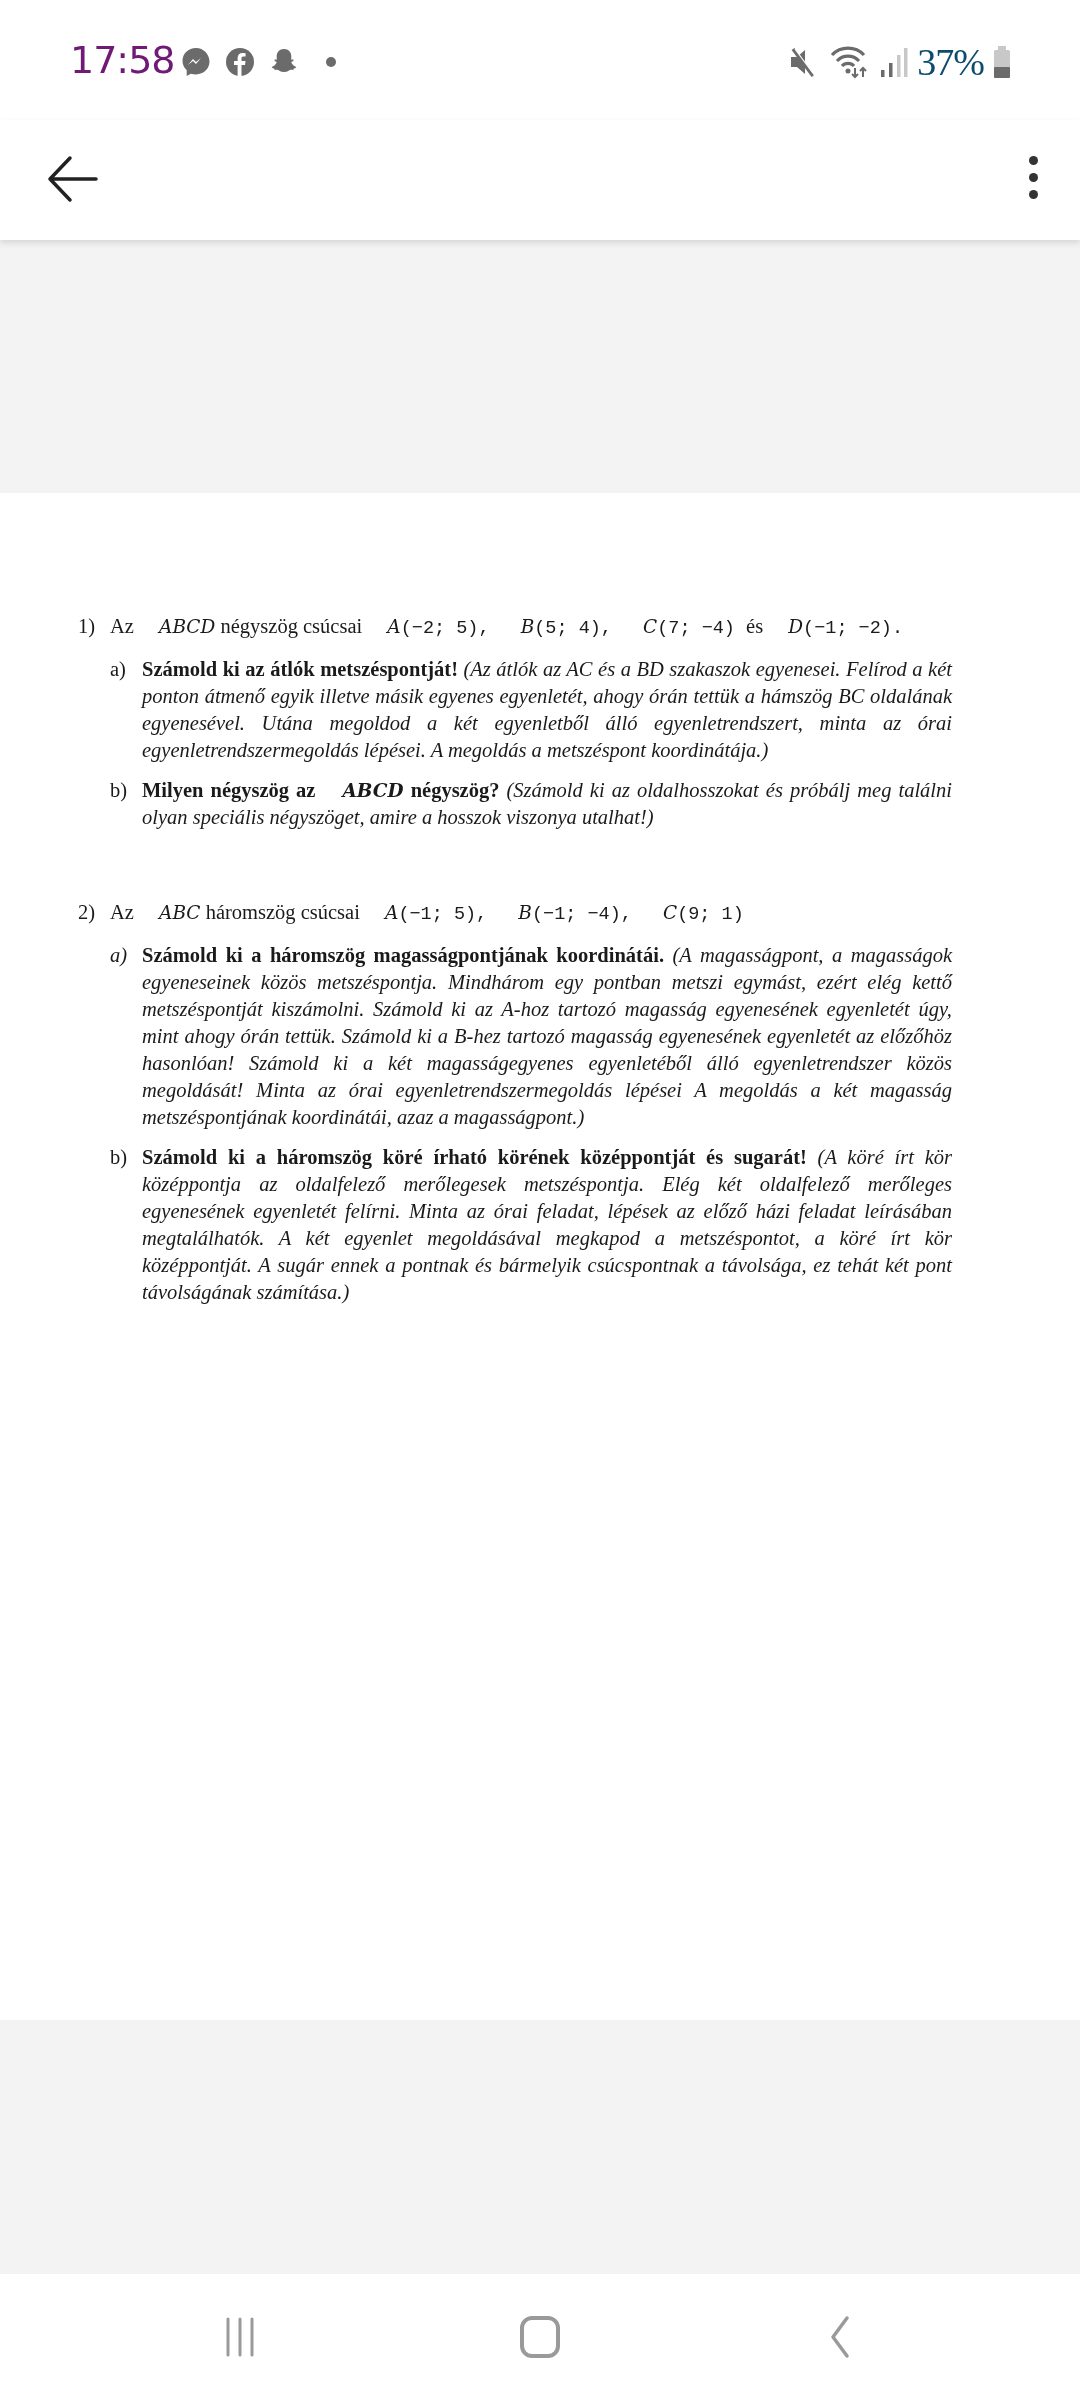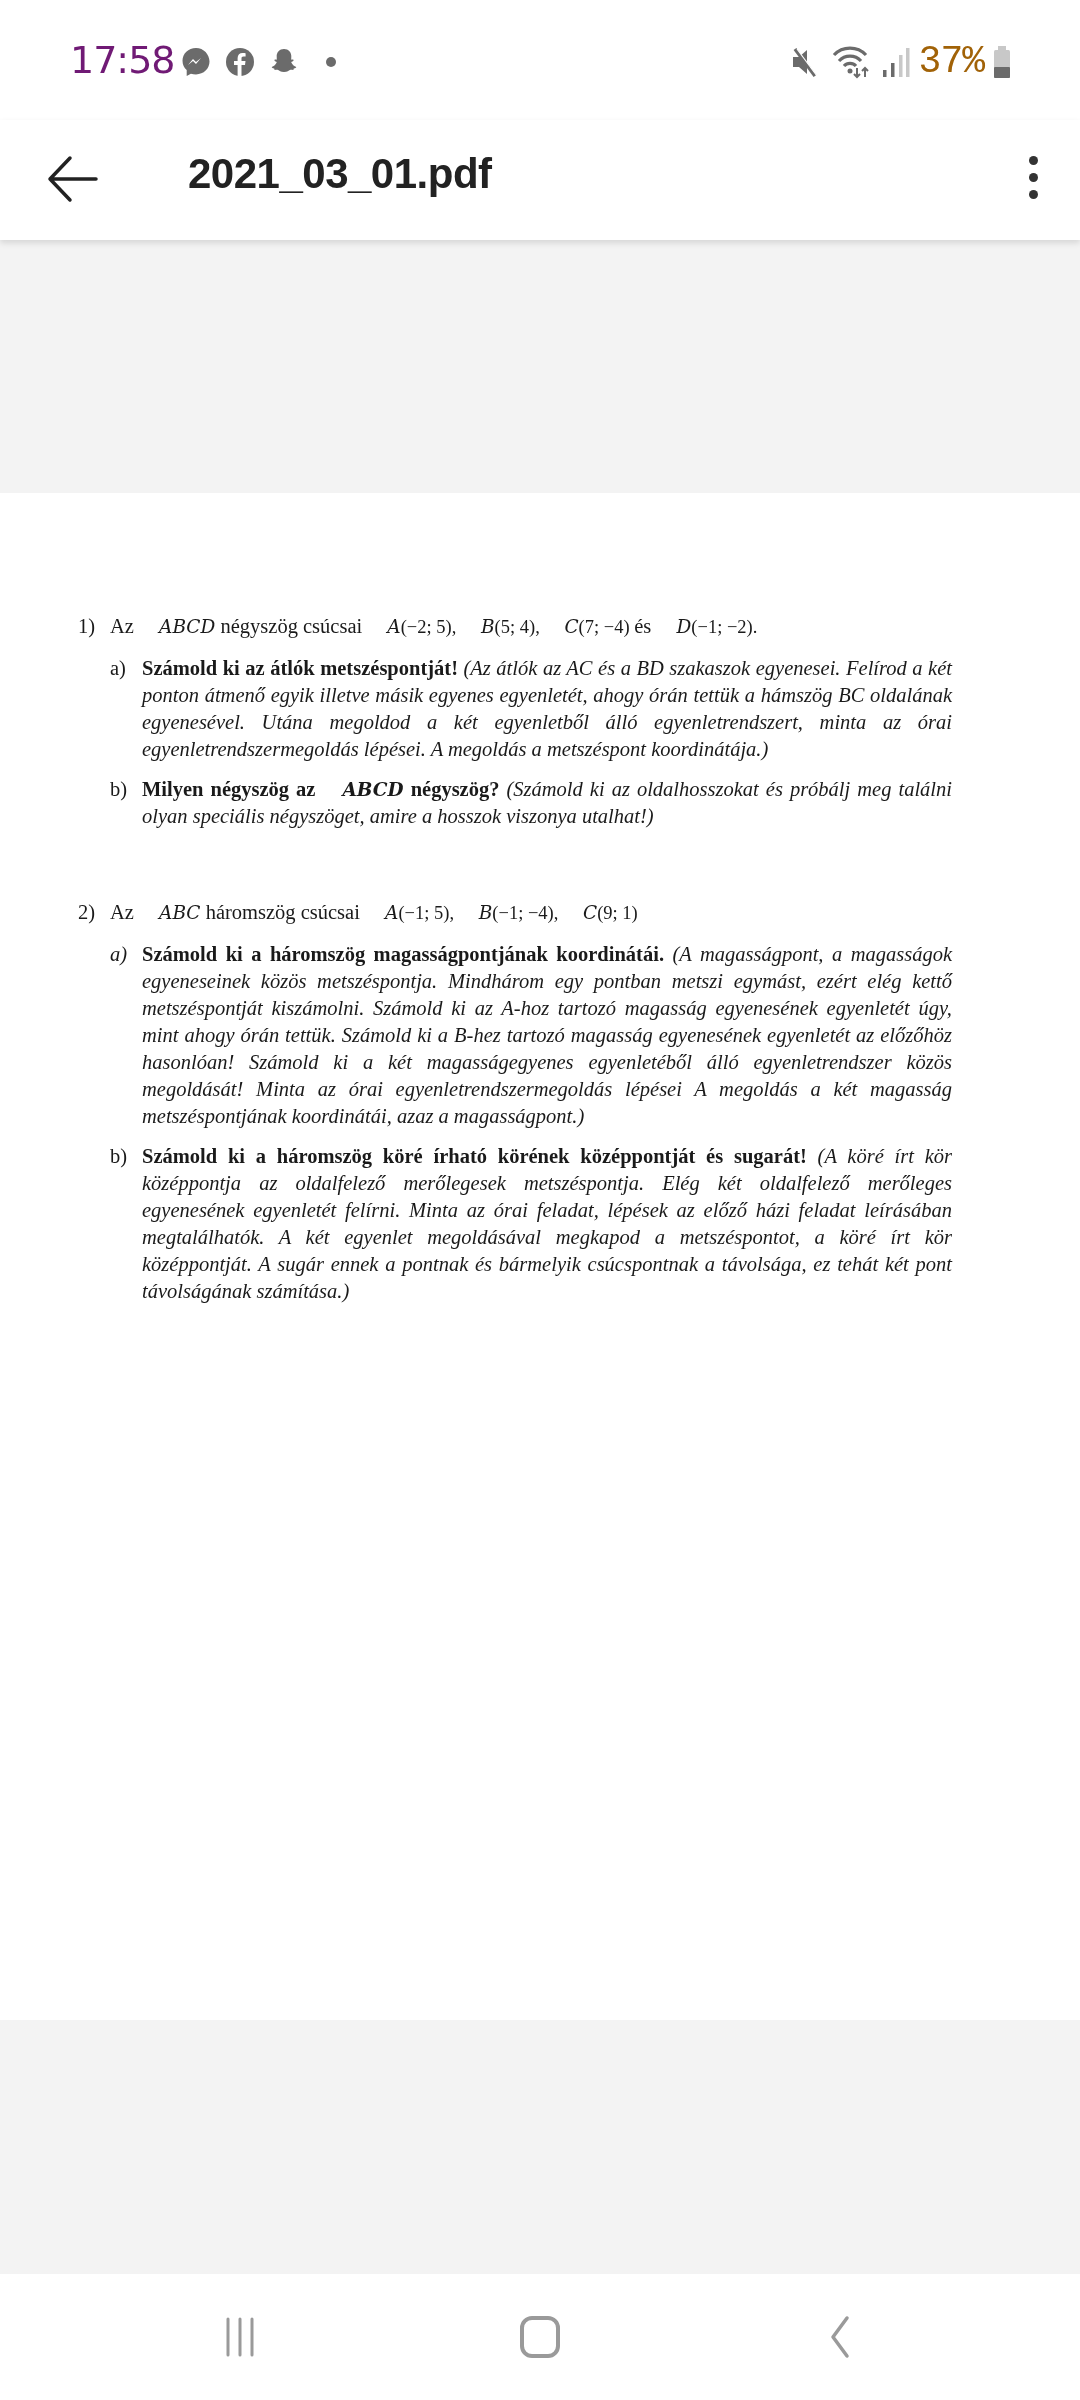--- a/index.html
+++ b/index.html
@@ -6,21 +6,21 @@
   html, body { width: 1080px; height: 2400px; overflow: hidden; background: #ffffff; }
   body { position: relative; font-family: "Liberation Sans", sans-serif; }
 
   
   .status-bar { position: absolute; left: 0; top: 0; width: 1080px; height: 120px; background: #ffffff; }
   .status-time { position: absolute; left: 70px; top: 38px; font-size: 38px; color: #701a75; font-family: "DejaVu Sans", sans-serif; letter-spacing: -1px; }
   .status-left-icons { position: absolute; left: 180px; top: 46px; display: flex; align-items: center; gap: 12px; }
   .sb-icon { width: 32px; height: 32px; display: inline-block; }
   .sb-dot { width: 10px; height: 10px; border-radius: 50%; background: #6b6b6b; margin-left: 14px; }
   .status-right { position: absolute; right: 68px; top: 40px; display: flex; align-items: center; gap: 8px; }
-  .battery-text { font-size: 38px; color: #a16207; font-family: Liberation Mono, monospace; letter-spacing: -1px; text-align: center; }
+  .battery-text { font-size: 38px; color: #0c4a6e; font-family: Liberation Serif, serif; letter-spacing: -1px; text-align: center; }
 
   
   .toolbar { position: absolute; left: 0; top: 120px; width: 1080px; height: 120px; background: #ffffff; box-shadow: 0 3px 6px rgba(0,0,0,0.12); z-index: 2; }
   .back-button { position: absolute; left: 40px; top: 26px; width: 66px; height: 66px; display: flex; align-items: center; justify-content: center; cursor: pointer; }
   .doc-title { position: absolute; left: 188px; top: 22px; font-size: 42px; font-weight: bold; color: #222222; font-family: "Liberation Sans", sans-serif; line-height: 64px; letter-spacing: -0.5px; }
   .more-button { position: absolute; right: 22px; top: 22px; width: 50px; height: 70px; display: flex; flex-direction: column; align-items: center; justify-content: center; gap: 8px; cursor: pointer; }
   .more-dot { width: 9px; height: 9px; border-radius: 50%; background: #333333; }
 
   
   .viewer { position: absolute; left: 0; top: 240px; width: 1080px; height: 2034px; background: #f3f3f3; }
@@ -30,21 +30,21 @@
   .problem { position: absolute; left: 78px; width: 874px; }
   .prob-head { display: flex; }
   .prob-num { width: 32px; flex: none; }
   .prob-text { flex: 1; }
   .sub { display: flex; margin-left: 32px; margin-top: 13px; }
   .sub-label { width: 32px; flex: none; }
   .sub-body { flex: 1; text-align: justify; }
   .sub-body b { font-weight: bold; }
   .sub-body i { }
   .math { font-style: italic; font-family: "DejaVu Serif", serif; font-size: 18.5px; margin-left: 20px; }
-  .mathn { font-family: Liberation Serif, serif; font-size: 18.5px; }
+  .mathn { font-family: Liberation Mono, monospace; font-size: 18.5px; }
 
   
   .nav-bar { position: absolute; left: 0; top: 2274px; width: 1080px; height: 126px; background: #ffffff; }
   .nav-btn { position: absolute; top: 30px; width: 80px; height: 66px; display: flex; align-items: center; justify-content: center; cursor: pointer; }
 </style>
 </head>
 <body>
 
 <div class="status-bar">
   <span class="status-time">17:58</span>
@@ -90,21 +90,20 @@
       </svg>
   </div>
 </div>
 
 <div class="toolbar">
   <div class="back-button">
     <svg width="54" height="50" viewBox="0 0 54 50">
         <path d="M24 4 L4 25 L24 46 M4 25 H50" stroke="#222" stroke-width="3.5" fill="none" stroke-linecap="round" stroke-linejoin="round"></path>
       </svg>
   </div>
-  <span class="doc-title">2021_03_01.pdf</span>
   <div class="more-button">
     <span class="more-dot"></span>
     <span class="more-dot"></span>
     <span class="more-dot"></span>
   </div>
 </div>
 
 <div class="viewer">
   <div class="pdf-page">
     <div class="doc">

